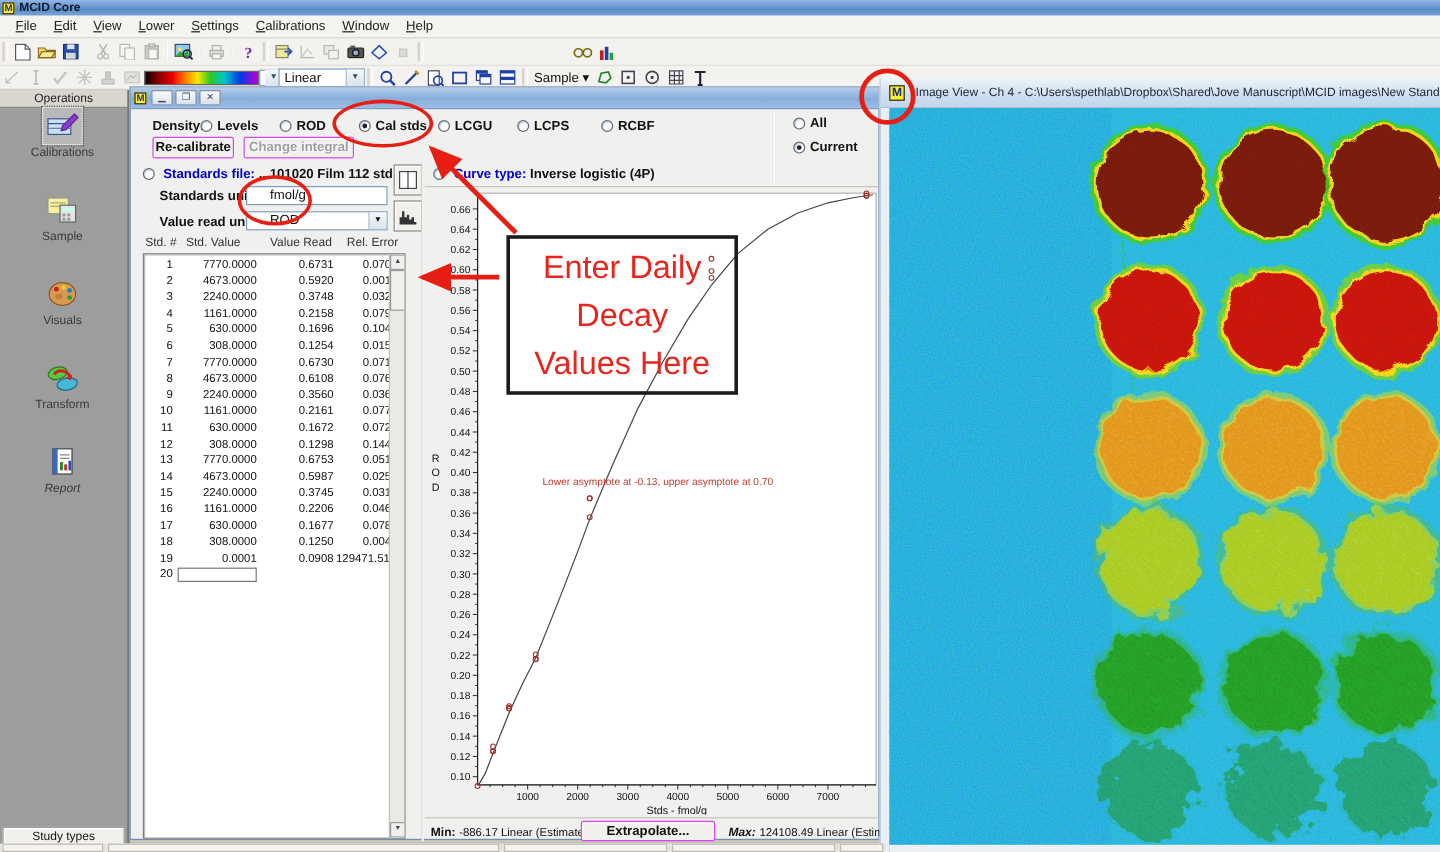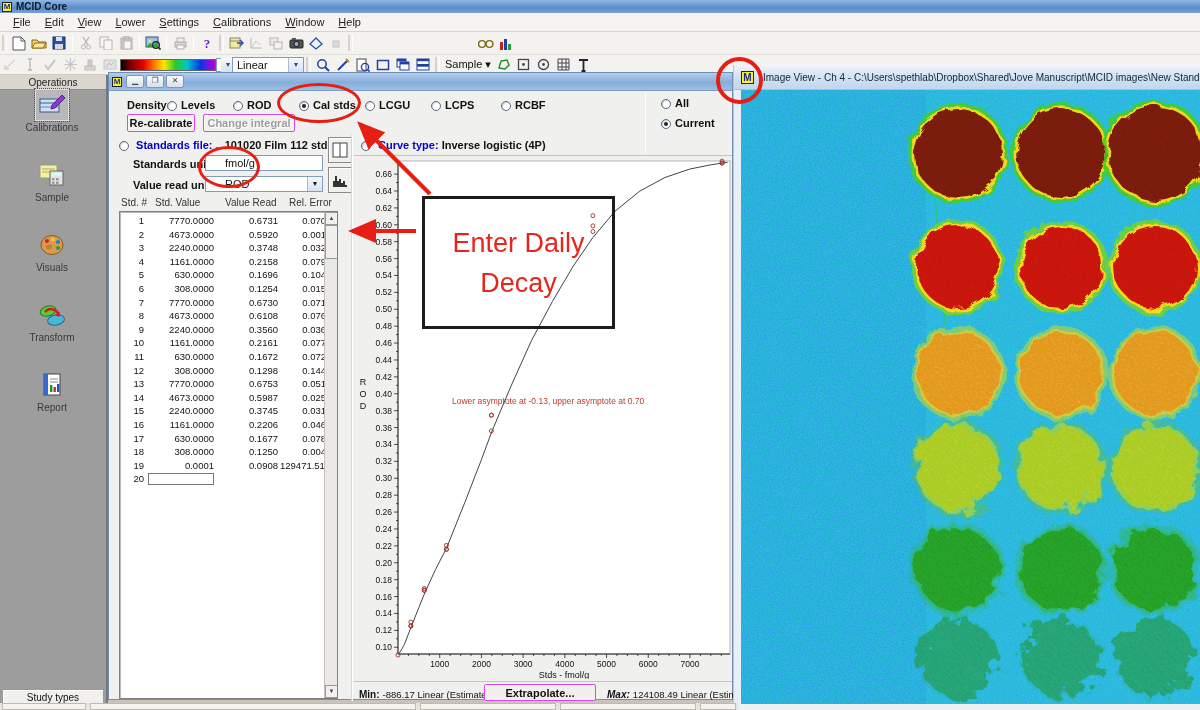--- a/index.html
+++ b/index.html
@@ -415,21 +415,21 @@
         <div class="ic">
           <svg width="28" height="26">
             <ellipse cx="10" cy="9" rx="8" ry="5" fill="#58c840" stroke="#2a7a1a" transform="rotate(-15 10 9)"></ellipse>
             <ellipse cx="18" cy="18" rx="8.5" ry="5" fill="#48b8d8" stroke="#1a6a8a" transform="rotate(-10 18 18)"></ellipse>
             <path d="M7 10 C12 4 20 8 21 14" stroke="#d02020" stroke-width="2.4" fill="none"></path>
             <path d="M22 10 l-1 5 -4-2 Z" fill="#d02020"></path>
           </svg>
         </div>
         <div class="lb">Transform</div>
       </div>
-      <div class="sb-item" style="top: 294px;">
+      <div class="sb-item" style="top: 294px; font-style: italic;">
         <div class="ic">
           <svg width="28" height="26">
             <rect x="6" y="2" width="16" height="21" fill="#fff" stroke="#445"></rect>
             <rect x="6" y="2" width="4" height="21" fill="#3a68c8"></rect>
             <line x1="12" y1="7" x2="20" y2="7" stroke="#888"></line>
             <line x1="12" y1="10" x2="20" y2="10" stroke="#888"></line>
             <rect x="12" y="13" width="2.4" height="7" fill="#2a8a2a"></rect>
             <rect x="15.5" y="15" width="2.4" height="5" fill="#c03030"></rect>
             <rect x="19" y="12" width="2.4" height="8" fill="#3050b0"></rect>
           </svg>
@@ -960,20 +960,21 @@
     <div class="sseg" style="left: 560px; width: 136px;"></div>
     <div class="sseg" style="left: 700px; width: 36px;"></div>
   </div>
 
 <div class="red-ellipse" style="left:277px;top:83px;width:84px;height:40px;"></div>
 <div class="red-ellipse" style="left:198px;top:146px;width:62px;height:42px;"></div>
 <div class="red-ellipse" style="left:716px;top:57px;width:47px;height:47px;border-width:4px;"></div>
 <div id="notebox">
   <div>Enter Daily</div>
   <div>Decay</div>
+  <div>Values Here</div>
 </div>
 <svg id="overlaysvg" width="1200" height="710">
   <defs>
     <marker id="ah" markerWidth="8" markerHeight="8" refX="6" refY="3" orient="auto">
       <path d="M0,0 L7,3 L0,6 Z" fill="#e61e14"></path>
     </marker>
   </defs>
   <line x1="416" y1="231" x2="352" y2="231" stroke="#e61e14" stroke-width="4" marker-end="url(#ah)"></line>
   <line x1="430" y1="194" x2="360" y2="124" stroke="#e61e14" stroke-width="4" marker-end="url(#ah)"></line>
 </svg>

